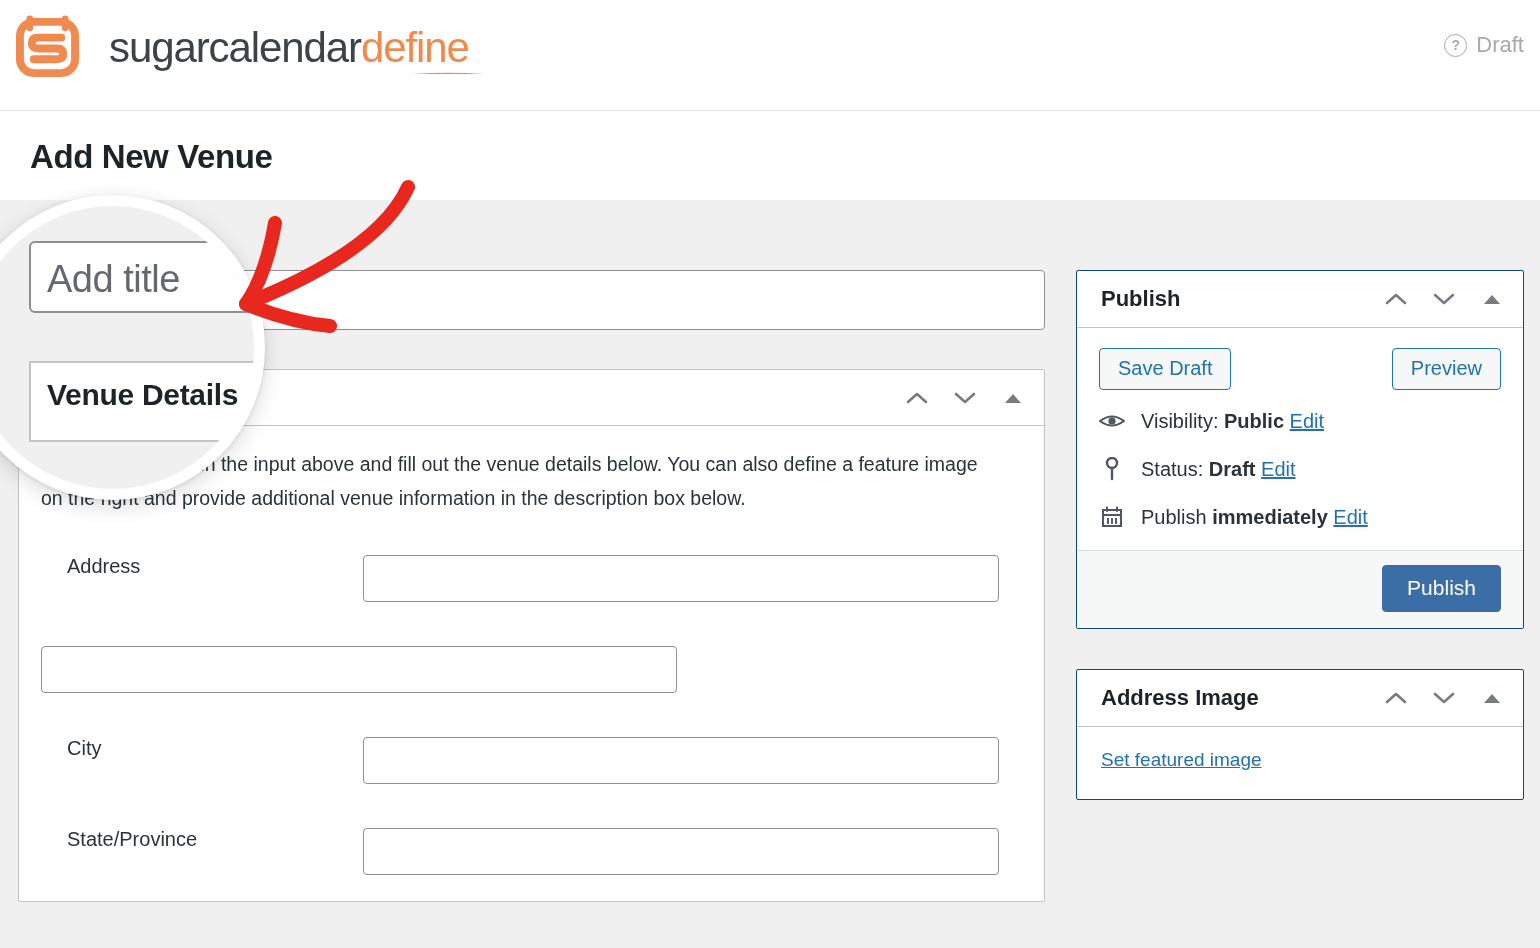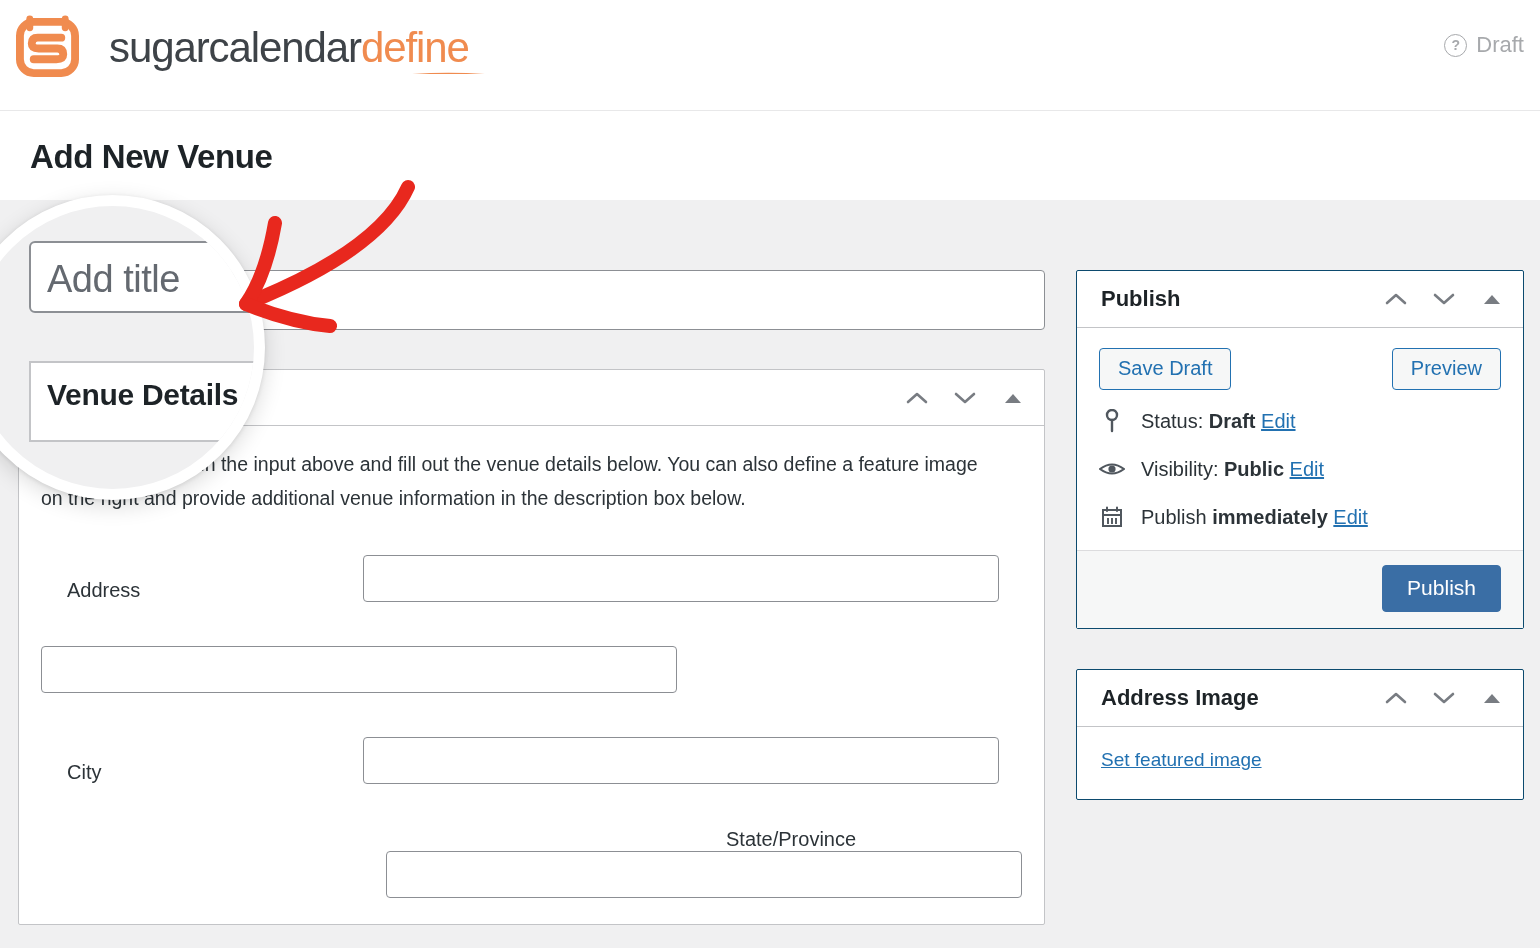--- a/index.html
+++ b/index.html
@@ -86,22 +86,22 @@
     width:26px; height:26px; display:flex; align-items:center; justify-content:center;
     color:#787c82; cursor:pointer; background:none; border:none; padding:0;
   }
 
   .postbox-body { padding:22px 22px 26px 22px; }
   .desc {
     font-size:19.5px; line-height:1.72; color:#2c3338; margin:0 0 30px 0;
     max-width:960px;
   }
 
-  .field-row { display:flex; align-items:flex-end; margin-bottom:44px;margin-top:40px; }
-  .field-row:last-child { margin-bottom:0;flex-direction:column; }
+  .field-row { display:flex; align-items:flex-start; margin-bottom:44px;margin-top:40px; }
+  .field-row:last-child { margin-bottom:0; }
   .field-label {
     width:322px; flex:none; font-size:20px; color:#2c3338; font-weight:400;
     padding-left:26px;
   }
   .field-input {
     width:636px; height:47px; background:#fff;
     border:1px solid #8c8f94; border-radius:4px;
     padding:0 12px; font-size:18px; color:#2c3338;
     font-family:"Liberation Sans", sans-serif; outline:none;
   }
@@ -295,42 +295,42 @@
         <div class="submit-inner">
           <div class="btn-row">
             <button class="btn-secondary">Save Draft</button>
             <button class="btn-secondary">Preview</button>
           </div>
 
           <div class="misc">
 
             <div class="misc-row">
               <span class="misc-icon">
+                <svg width="26" height="18" viewBox="0 0 26 18">
+                    <path d="M1 9 Q13 0 25 9 Q13 18 1 9 Z" fill="none" stroke="currentColor" stroke-width="2.1"></path>
+                    <circle cx="13" cy="9" r="3.6" fill="currentColor"></circle>
+                  </svg>
+              </span>
+              <span class="misc-text">
+                <span>Visibility:</span>
+                <b>Public</b>
+                <span class="lnk">Edit</span>
+              </span>
+            </div>
+
+            <div class="misc-row">
+              <span class="misc-icon">
                 <svg width="16" height="24" viewBox="0 0 16 24">
                     <circle cx="8" cy="6" r="5" fill="none" stroke="currentColor" stroke-width="2.4"></circle>
                     <path d="M8 11 L8 22" stroke="currentColor" stroke-width="2.4" stroke-linecap="round"></path>
                   </svg>
               </span>
               <span class="misc-text">
                 <span>Status:</span>
                 <b>Draft</b>
-                <span class="lnk">Edit</span>
-              </span>
-            </div>
-
-            <div class="misc-row">
-              <span class="misc-icon">
-                <svg width="26" height="18" viewBox="0 0 26 18">
-                    <path d="M1 9 Q13 0 25 9 Q13 18 1 9 Z" fill="none" stroke="currentColor" stroke-width="2.1"></path>
-                    <circle cx="13" cy="9" r="3.6" fill="currentColor"></circle>
-                  </svg>
-              </span>
-              <span class="misc-text">
-                <span>Visibility:</span>
-                <b>Public</b>
                 <span class="lnk">Edit</span>
               </span>
             </div>
 
             <div class="misc-row">
               <span class="misc-icon">
                 <svg width="22" height="22" viewBox="0 0 22 22">
                   <rect x="2" y="4" width="18" height="16" fill="none" stroke="currentColor" stroke-width="2"></rect>
                   <path d="M2 9 L20 9" stroke="currentColor" stroke-width="2"></path>
                   <path d="M7 12 L7 18 M11 12 L11 18 M15 12 L15 18" stroke="currentColor" stroke-width="1.9"></path>

